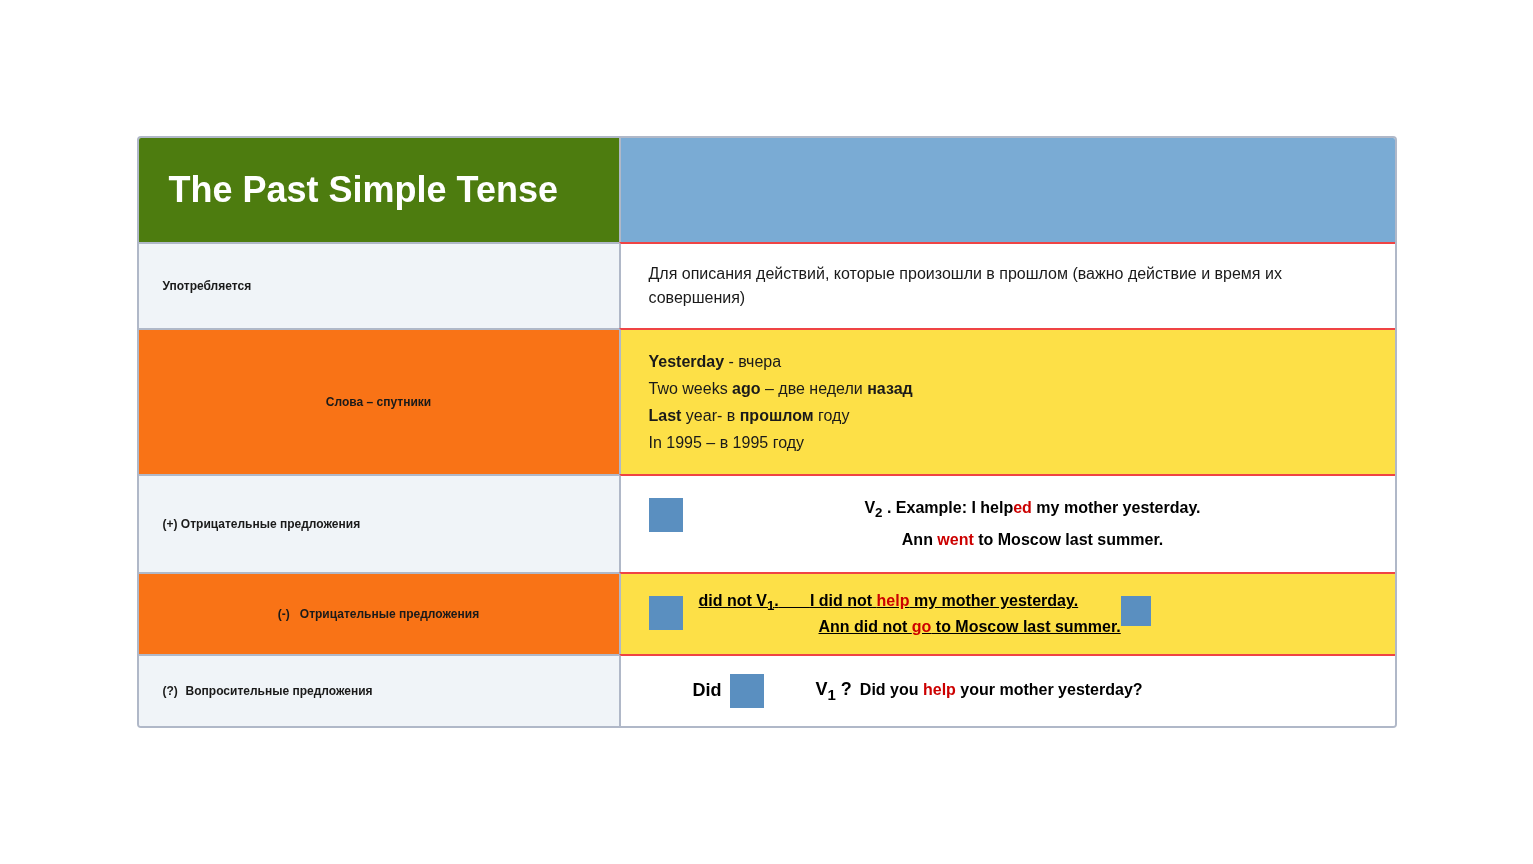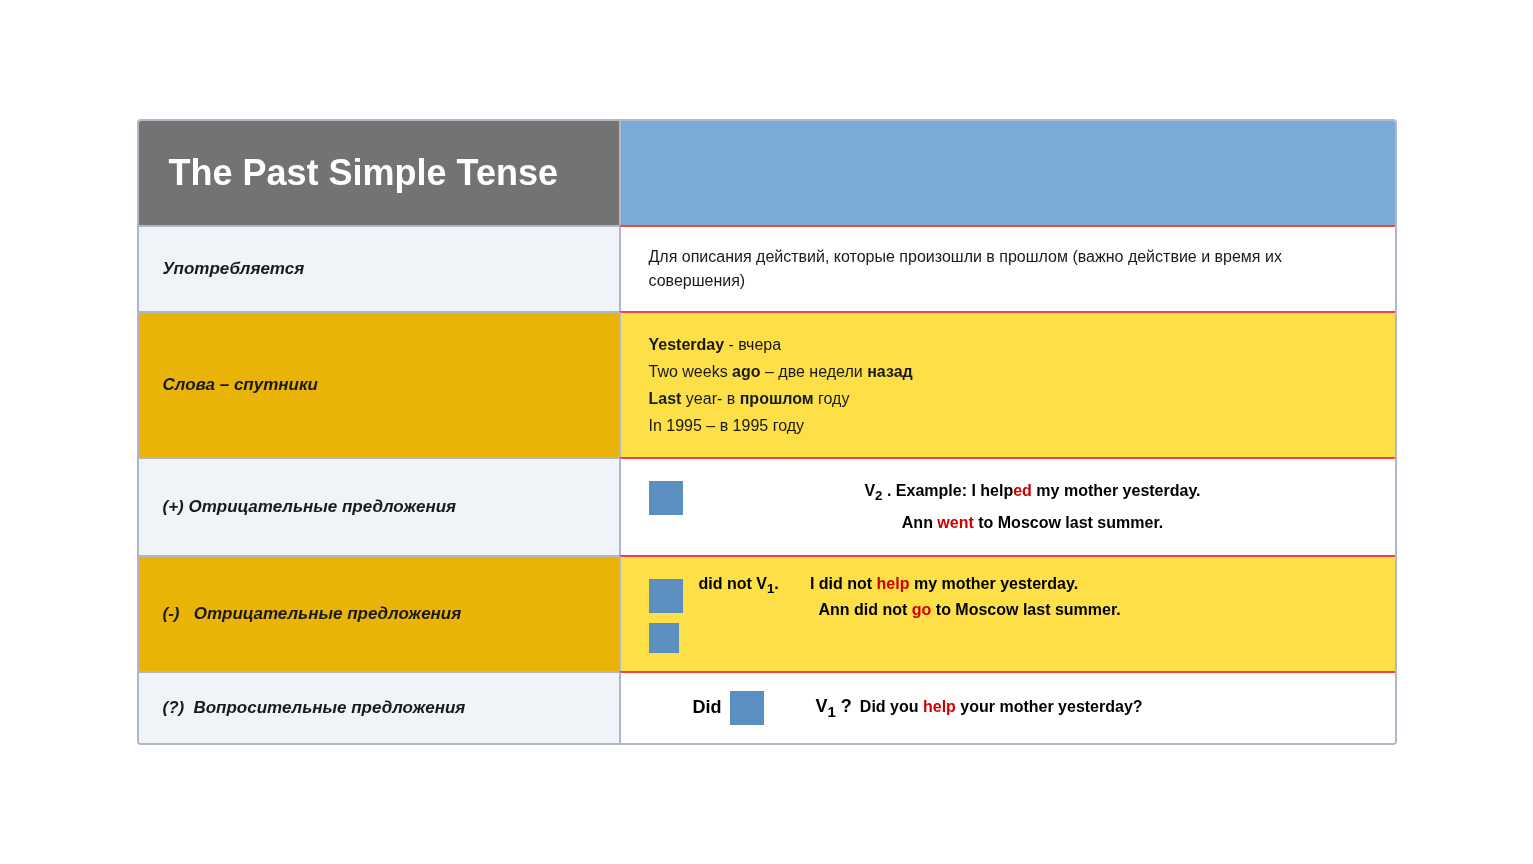--- a/index.html
+++ b/index.html
@@ -26,21 +26,21 @@
     }
 
     .table-grid {
       display: grid;
       grid-template-columns: 480px 1fr;
       width: 100%;
     }
 
     
     .header-left {
-      background-color: #737373;
+      background-color: #4d7c0f;
       padding: 30px 30px;
       display: flex;
       align-items: center;
     }
 
     .header-title {
       color: #ffffff;
       font-size: 36px;
       font-weight: bold;
       line-height: 1.2;
@@ -61,32 +61,32 @@
     }
 
     .cell-right {
       background-color: #ffffff;
       padding: 18px 28px;
       border-top: 2px solid #ef4444;
       border-left: 2px solid #b0b8c8;
     }
 
     .cell-left-alt {
-      background-color: #eab308;
+      background-color: #f97316;
+      justify-content: center;
     }
 
     .cell-right-alt {
       background-color: #fde047;
     }
 
     .label-bold {
       font-weight: bold;
-      font-size: 17px;
+      font-size: 12px;
       color: #1a1a1a;
-      font-style: italic;
     }
 
     
     .употребляется-text {
       font-size: 16px;
       color: #1a1a1a;
       line-height: 1.5;
     }
 
     
@@ -132,22 +132,23 @@
 
     .q-examples {
       font-weight: bold;
       font-size: 16px;
       line-height: 1.8;
       text-align: center;
     }
 
     .neg-wrapper {
       display: flex;
-      flex-direction: column;
+      flex-direction: row;
       gap: 0;
+      text-decoration: underline;
     }
 
     .neg-top-row {
       display: flex;
       align-items: flex-start;
       gap: 16px;
     }
 
     .neg-bot-row {
       display: flex;

